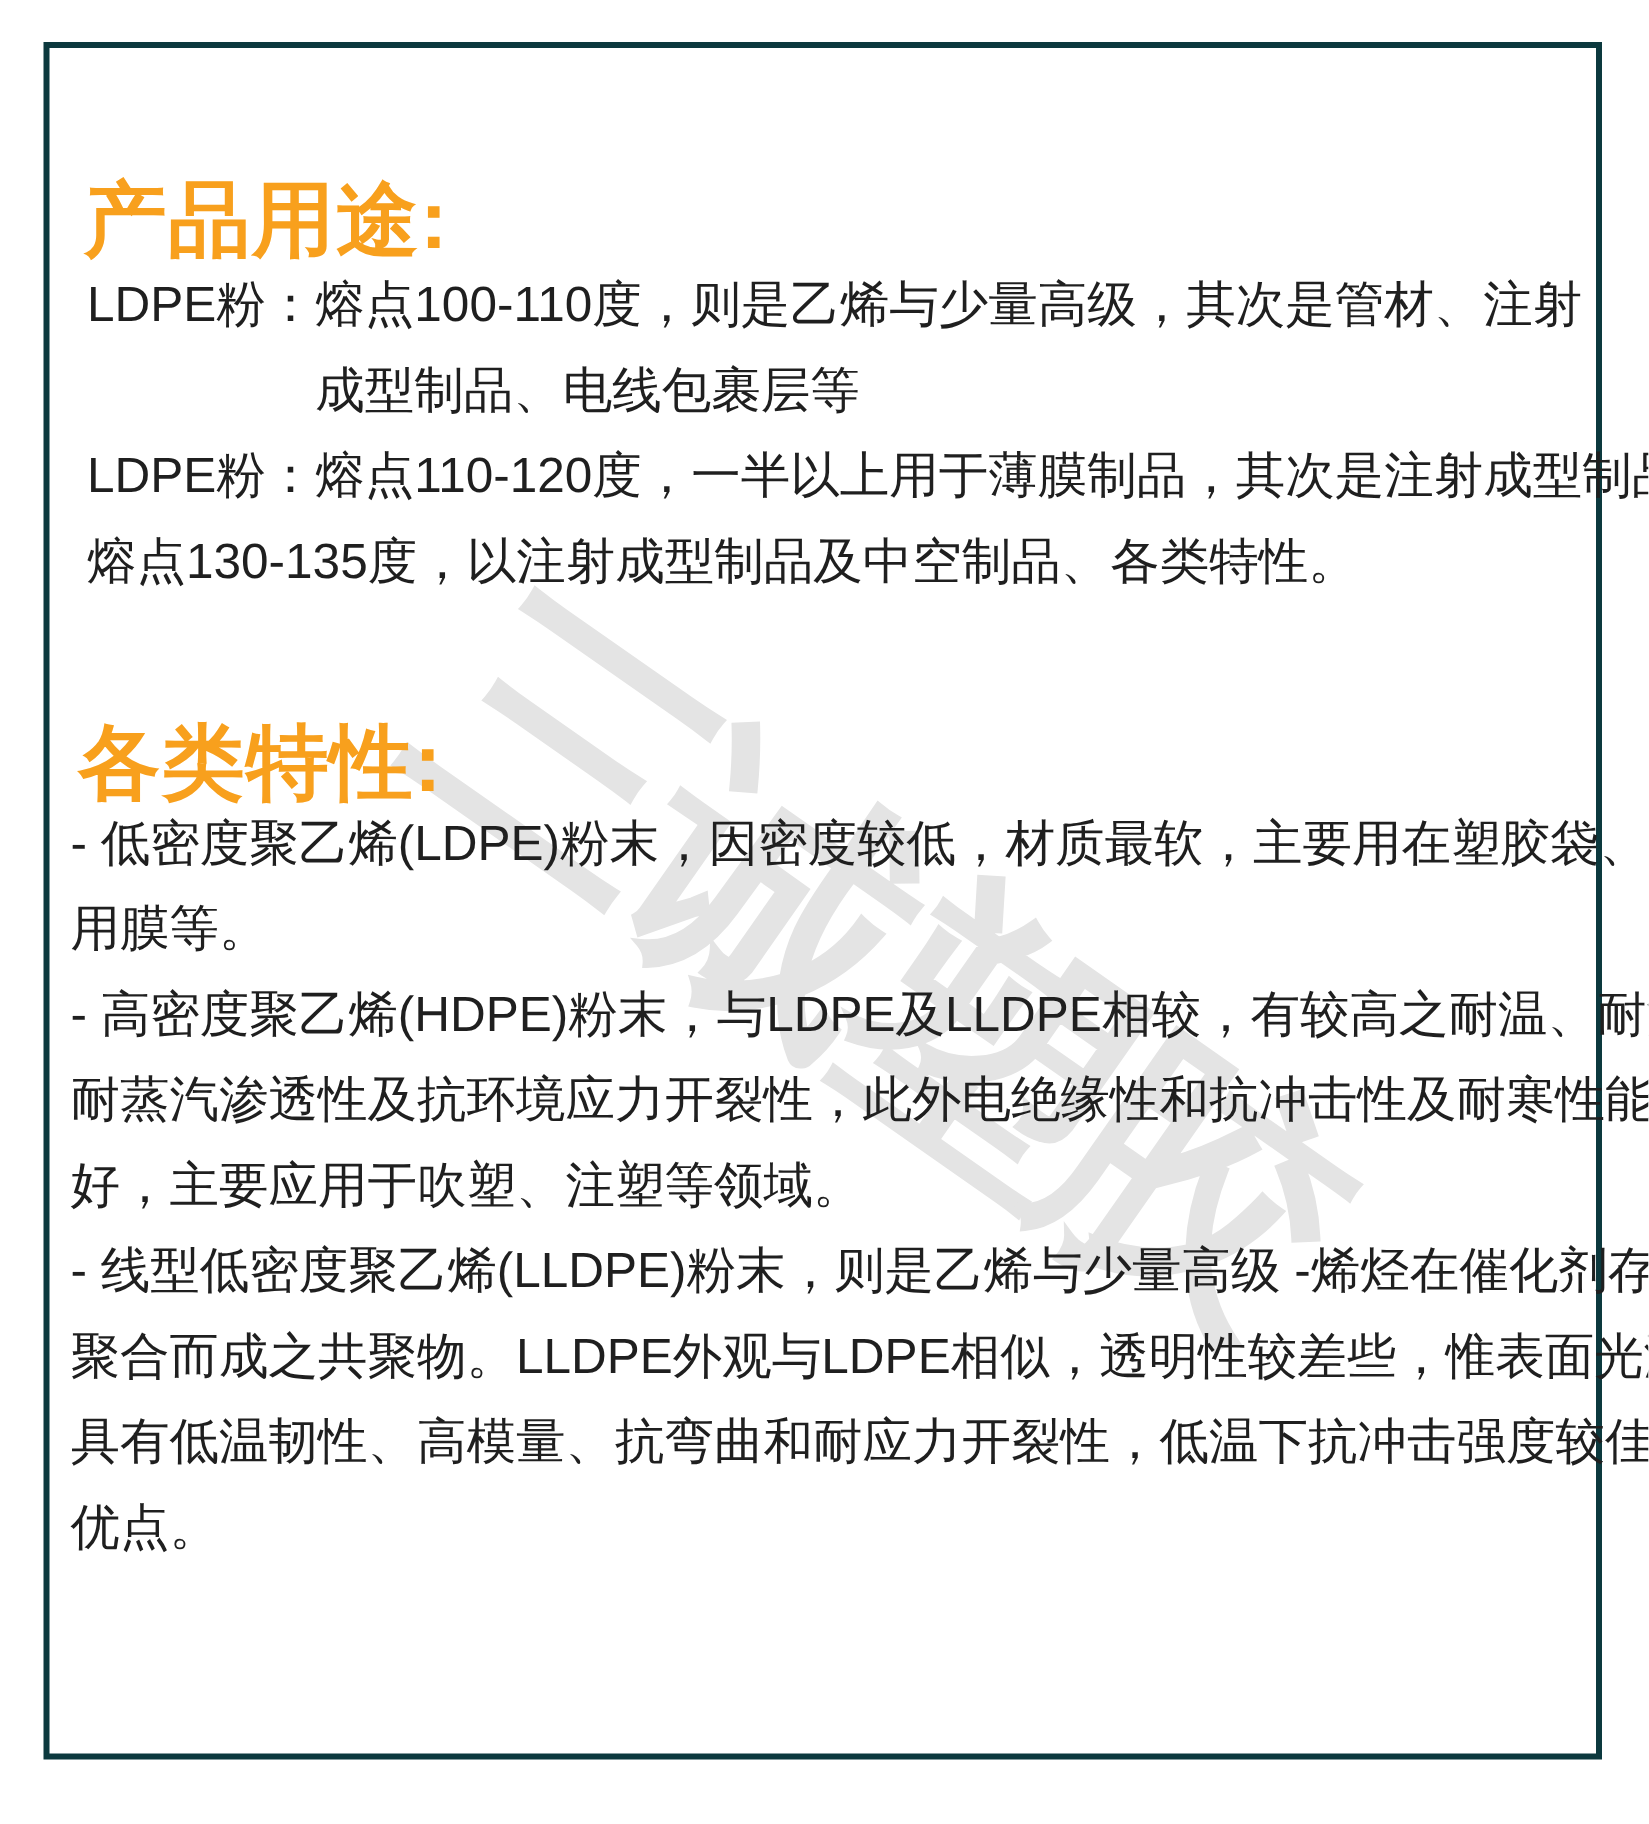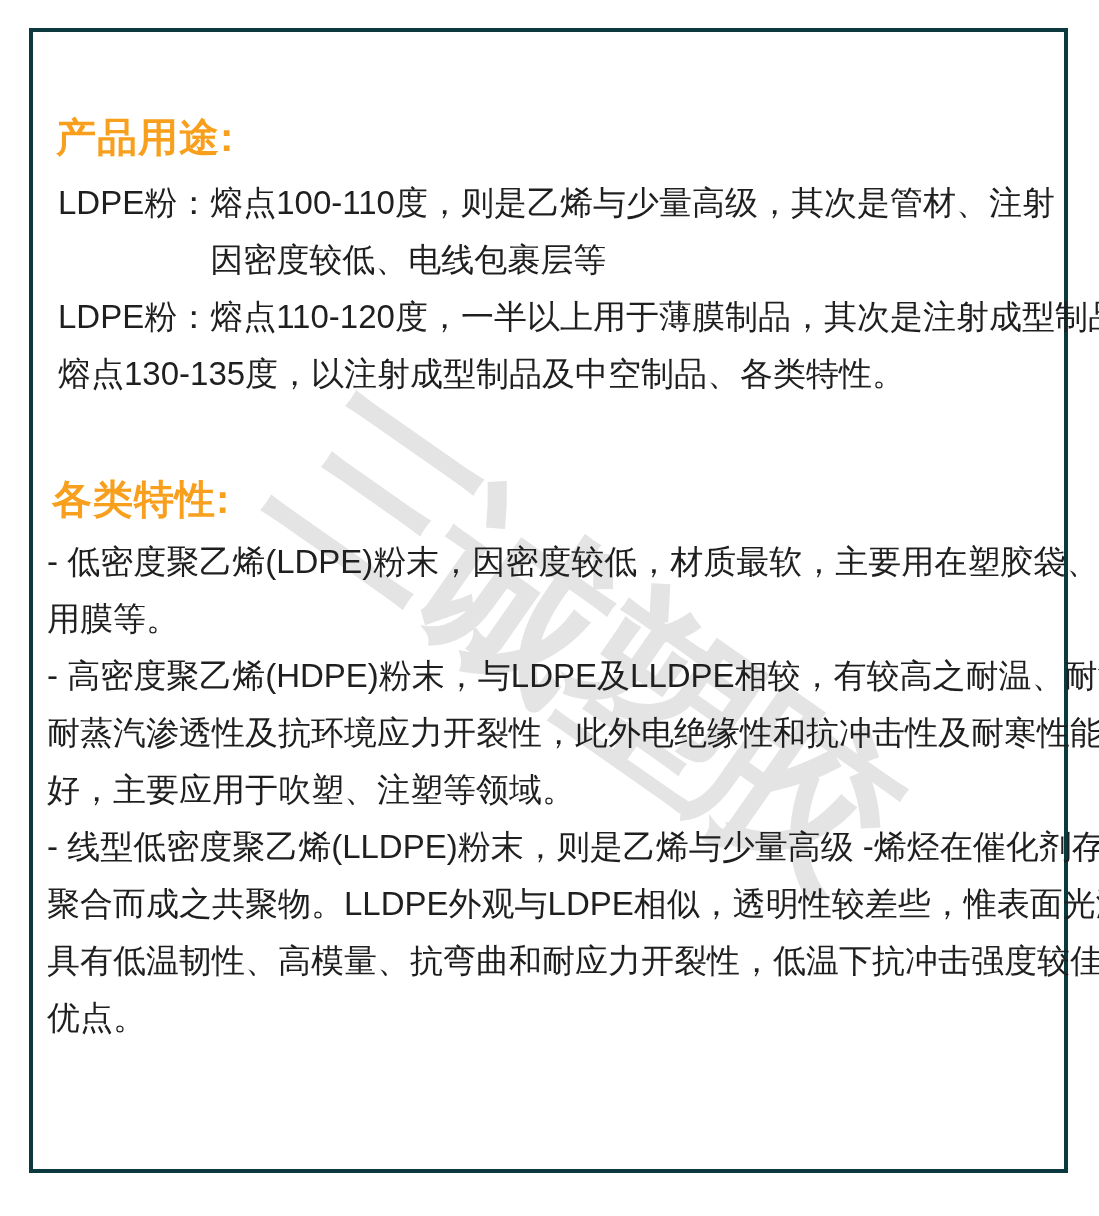--- a/index.html
+++ b/index.html
@@ -25,21 +25,21 @@
     font-size:185px;
     font-weight:bold;
     color:#e4e4e4;
     letter-spacing:-14px;
     white-space:nowrap;
     z-index:0;
     user-select:none;
   }
   .section-heading {
     position:absolute;
-    font-size:40px;
+    font-size:55px;
     font-weight:bold;
     color:#f8a01d;
     letter-spacing:1px;
     z-index:2;
     white-space:nowrap;
   }
   #usage-heading   { left:56px; top:110px; }
   #features-heading{ left:52px; top:472px; }
   .usage-block {
     position:absolute;
@@ -75,21 +75,21 @@
   <div class="watermark">三诚塑胶</div>
 
   <div class="section-heading" id="usage-heading">产品用途:</div>
 
   <div class="usage-block">
 
     <div class="usage-row">
       <div class="usage-label">LDPE粉：</div>
       <div class="usage-lines">
         <div class="usage-line">熔点100-110度，则是乙烯与少量高级，其次是管材、注射</div>
-        <div class="usage-line">因密度较低、电线包裹层等</div>
+        <div class="usage-line">成型制品、电线包裹层等</div>
       </div>
     </div>
 
     <div class="usage-row">
       <div class="usage-label">LDPE粉：</div>
       <div class="usage-lines">
         <div class="usage-line">熔点110-120度，一半以上用于薄膜制品，其次是注射成型制品。</div>
       </div>
     </div>
 

